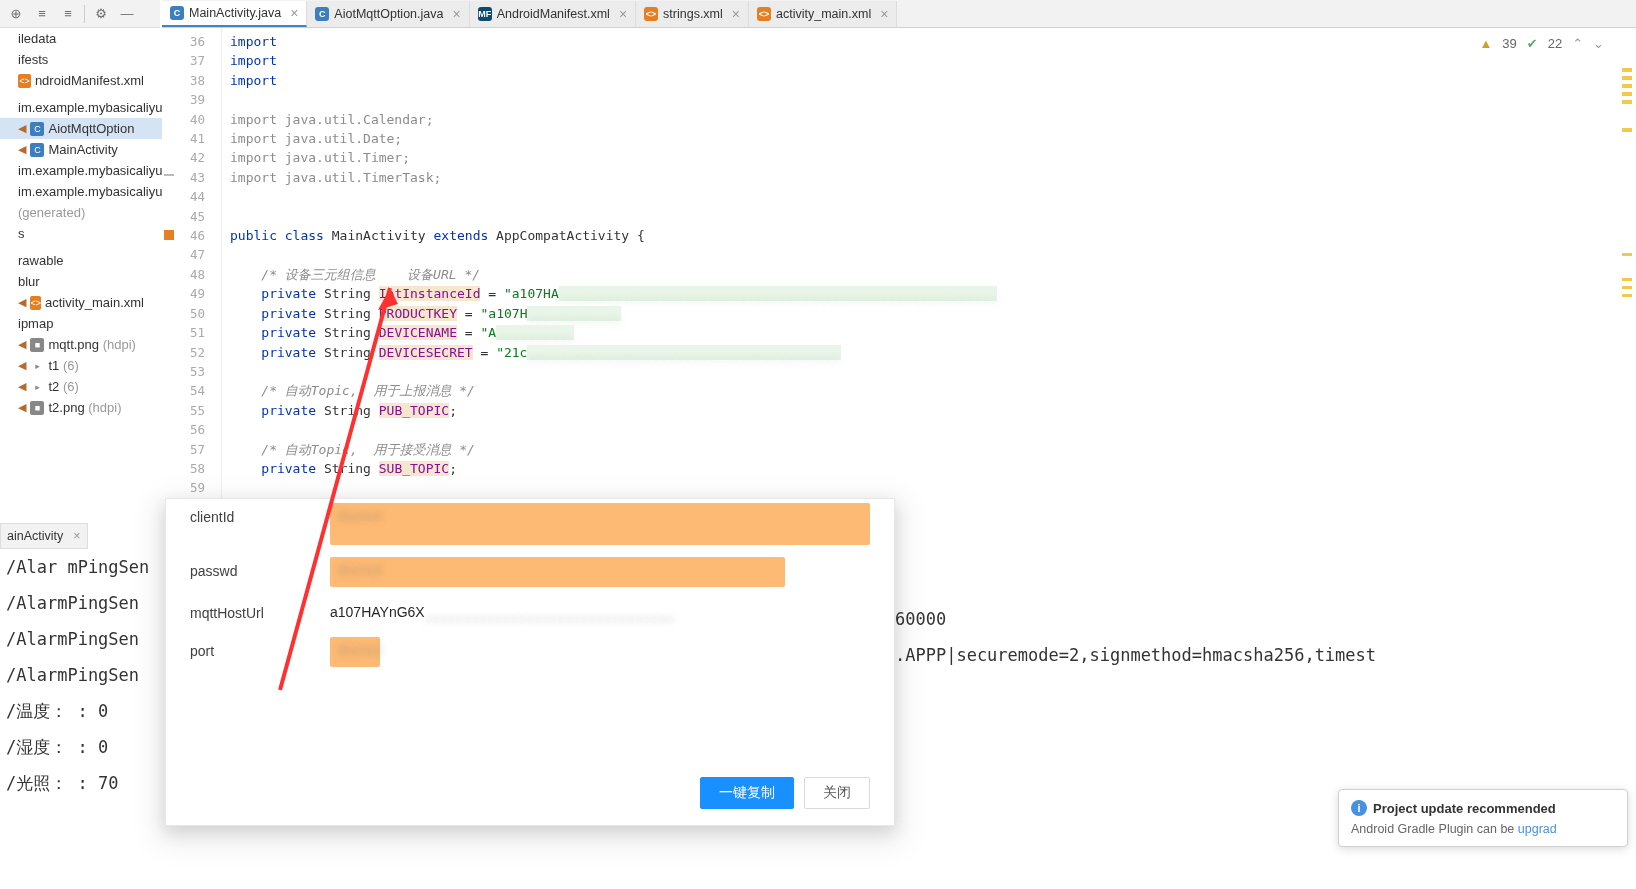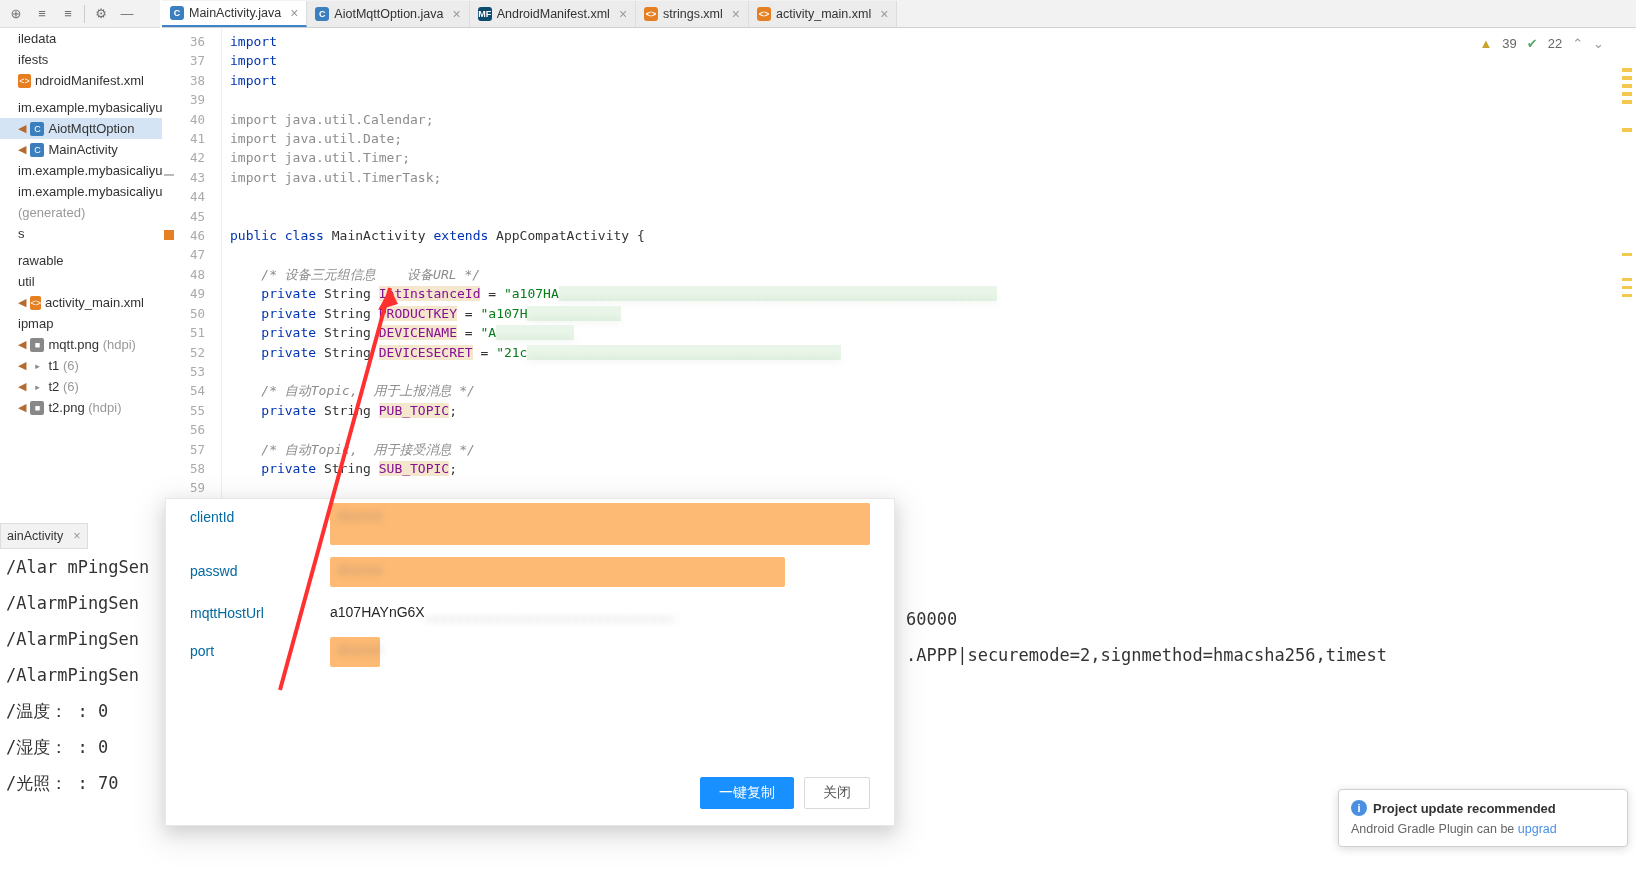--- a/index.html
+++ b/index.html
@@ -53,41 +53,41 @@
     
     .console { position: absolute; top: 549px; left: 0; right: 0; bottom: 0; background: #fff; font-family: "Consolas","Menlo",monospace; font-size: 17px; line-height: 36px; padding: 0 6px; overflow: hidden; }
     .console .row { white-space: nowrap; }
     
     .modal { position: absolute; top: 498px; left: 165px; width: 730px; height: 328px; background: #fff; box-shadow: 0 9px 28px 8px rgba(0,0,0,.08), 0 6px 16px rgba(0,0,0,.12); border: 1px solid #e8e8e8; z-index: 20; }
     .modal-head { display: flex; justify-content: space-between; align-items: center; padding: 16px 24px 8px; }
     .modal-head .title { font-size: 16px; font-weight: 600; color: #262626; }
     .modal-head .close { color: #8c8c8c; font-size: 20px; cursor: pointer; }
     .modal-body { padding: 4px 24px 8px; font-size: 14px; }
     .frow { display: flex; align-items: flex-start; margin-bottom: 12px; }
-    .frow .flabel { width: 140px; color: #0369a1; padding-top: 6px; }
+    .frow .flabel { width: 140px; color: #404040; padding-top: 6px; }
     .frow .fval { flex: 1; min-height: 30px; background: #fdba74; color: #888; padding: 5px 8px; border-radius: 2px; text-shadow: 0 0 6px rgba(120,120,120,.4); color: transparent; }
     .frow .fval.double { height: 42px; }
     .frow .fval.short { max-width: 455px; }
     .frow .fval.tiny { max-width: 50px; }
     .frow .fval-plain { flex: 1; padding: 5px 0; color: #262626; }
     .modal-footer { position: absolute; bottom: 16px; right: 24px; display: flex; gap: 10px; }
     .btn { padding: 6px 18px; font-size: 14px; border-radius: 2px; cursor: pointer; border: 1px solid #d9d9d9; background: #fff; color: #595959; }
     .btn.primary { background: #1890ff; border-color: #1890ff; color: #fff; }
     
     .arrow-svg { position: absolute; top: 280px; left: 260px; width: 180px; height: 420px; z-index: 30; pointer-events: none; }
     
     .notif { position: absolute; right: 8px; bottom: 42px; width: 290px; background: #fff; border: 1px solid #d0d0d0; border-radius: 4px; box-shadow: 0 2px 10px rgba(0,0,0,.15); padding: 10px 12px; z-index: 15; }
     .notif .nhead { display: flex; align-items: center; gap: 6px; font-weight: 600; color: #333; margin-bottom: 6px; }
     .notif .nhead .info-i { width: 16px; height: 16px; background: #4a90e2; border-radius: 50%; color: #fff; display: flex; align-items: center; justify-content: center; font-size: 11px; }
     .notif .nbody { font-size: 12.5px; color: #666; }
     .notif .nbody .link { color: #4a90e2; }
     
     .watermark { position: absolute; right: 28px; bottom: 64px; color: #ccc; font-size: 14px; z-index: 14; }
     .console-peek { position: absolute; top: 601px; left: 895px; right: 0; font-family: "Consolas","Menlo",monospace; font-size: 17px; line-height: 36px; white-space: nowrap; }
-    .console-peek .row { height: 36px; margin-left: 11px; }
+    .console-peek .row { height: 36px; }
   </style>
 </head>
 <body>
 
 <div class="top-toolbar">
   <div class="icon-btn">⊕</div>
   <div class="icon-btn">≡</div>
   <div class="icon-btn">≡</div>
   <div class="sep"></div>
   <div class="icon-btn">⚙</div>
@@ -161,21 +161,21 @@
     <div class="tree-row">
       <span>s</span>
     </div>
     <div class="tree-row">
       <span></span>
     </div>
     <div class="tree-row">
       <span>rawable</span>
     </div>
     <div class="tree-row">
-      <span>util</span>
+      <span>blur</span>
     </div>
     <div class="tree-row">
       <span style="color:#b56b2f;font-size:11px">◀</span>
       <span class="file-icon xml">&lt;&gt;</span>
       <span>activity_main.xml</span>
     </div>
     <div class="tree-row">
       <span>ipmap</span>
     </div>
     <div class="tree-row">

